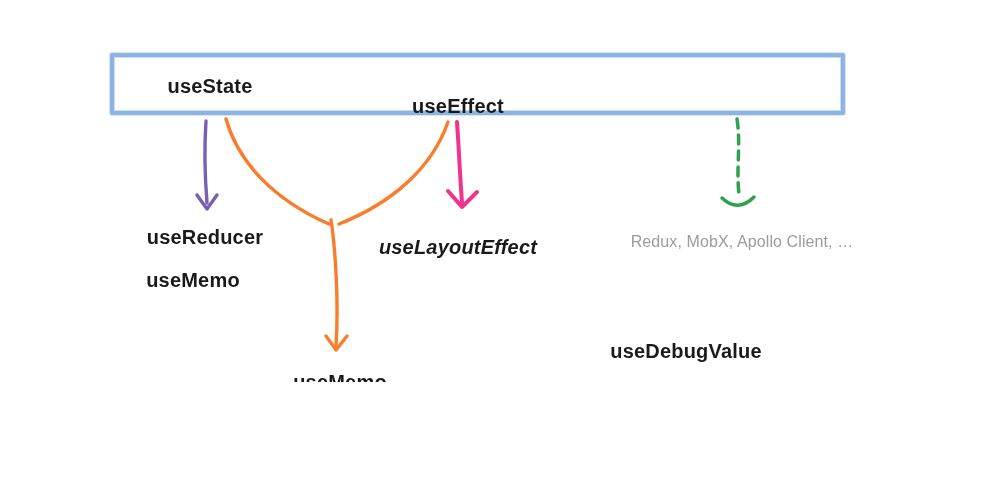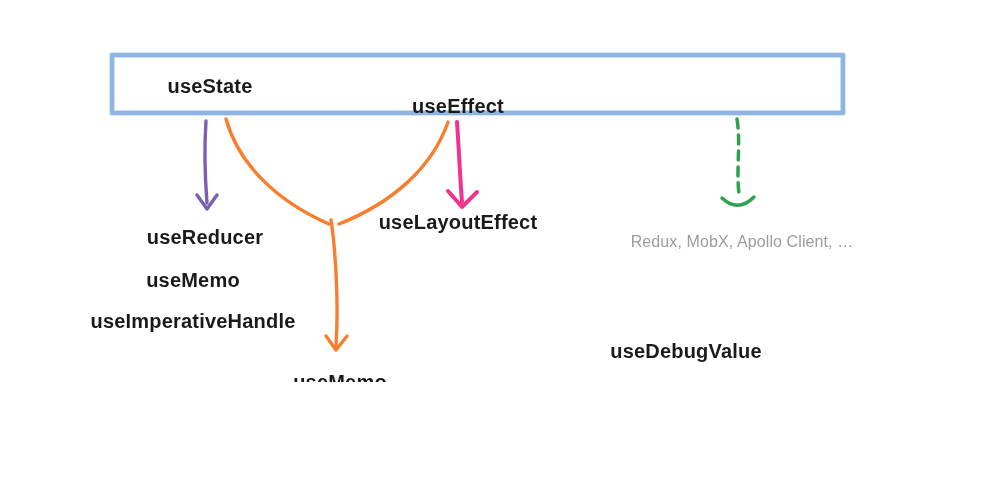--- a/index.html
+++ b/index.html
@@ -87,21 +87,20 @@
       <path d="M722 198 Q738 213 754 197"></path>
     </g>
   </svg>
 
   <div class="hooks-box"></div>
   <span class="label" style="left:210px; top:86px;">useState</span>
   <span class="label" style="left:458px; top:86px;margin-top:20px;">useEffect</span>
 
   <span class="label" style="left:205px; top:237px;">useReducer</span>
   <span class="label" style="left:193px; top:280px;">useMemo</span>
-  <span class="label" style="left:193px; top:321px;">useImperativeHandle</span>
 
-  <span class="label" style="left:458px; top:222px;">useLayoutEffect</span>
+  <span class="label" style="left:458px; top:247px;font-style:italic;">useLayoutEffect</span>
   <span class="label" style="left:340px; top:382px;">useMemo</span>
 
   <span class="label label-muted" style="left:742px; top:242px;">Redux, MobX, Apollo Client, …</span>
   <span class="label" style="left:686px; top:351px;">useDebugValue</span>
 
 </div>
 
 </body></html>

